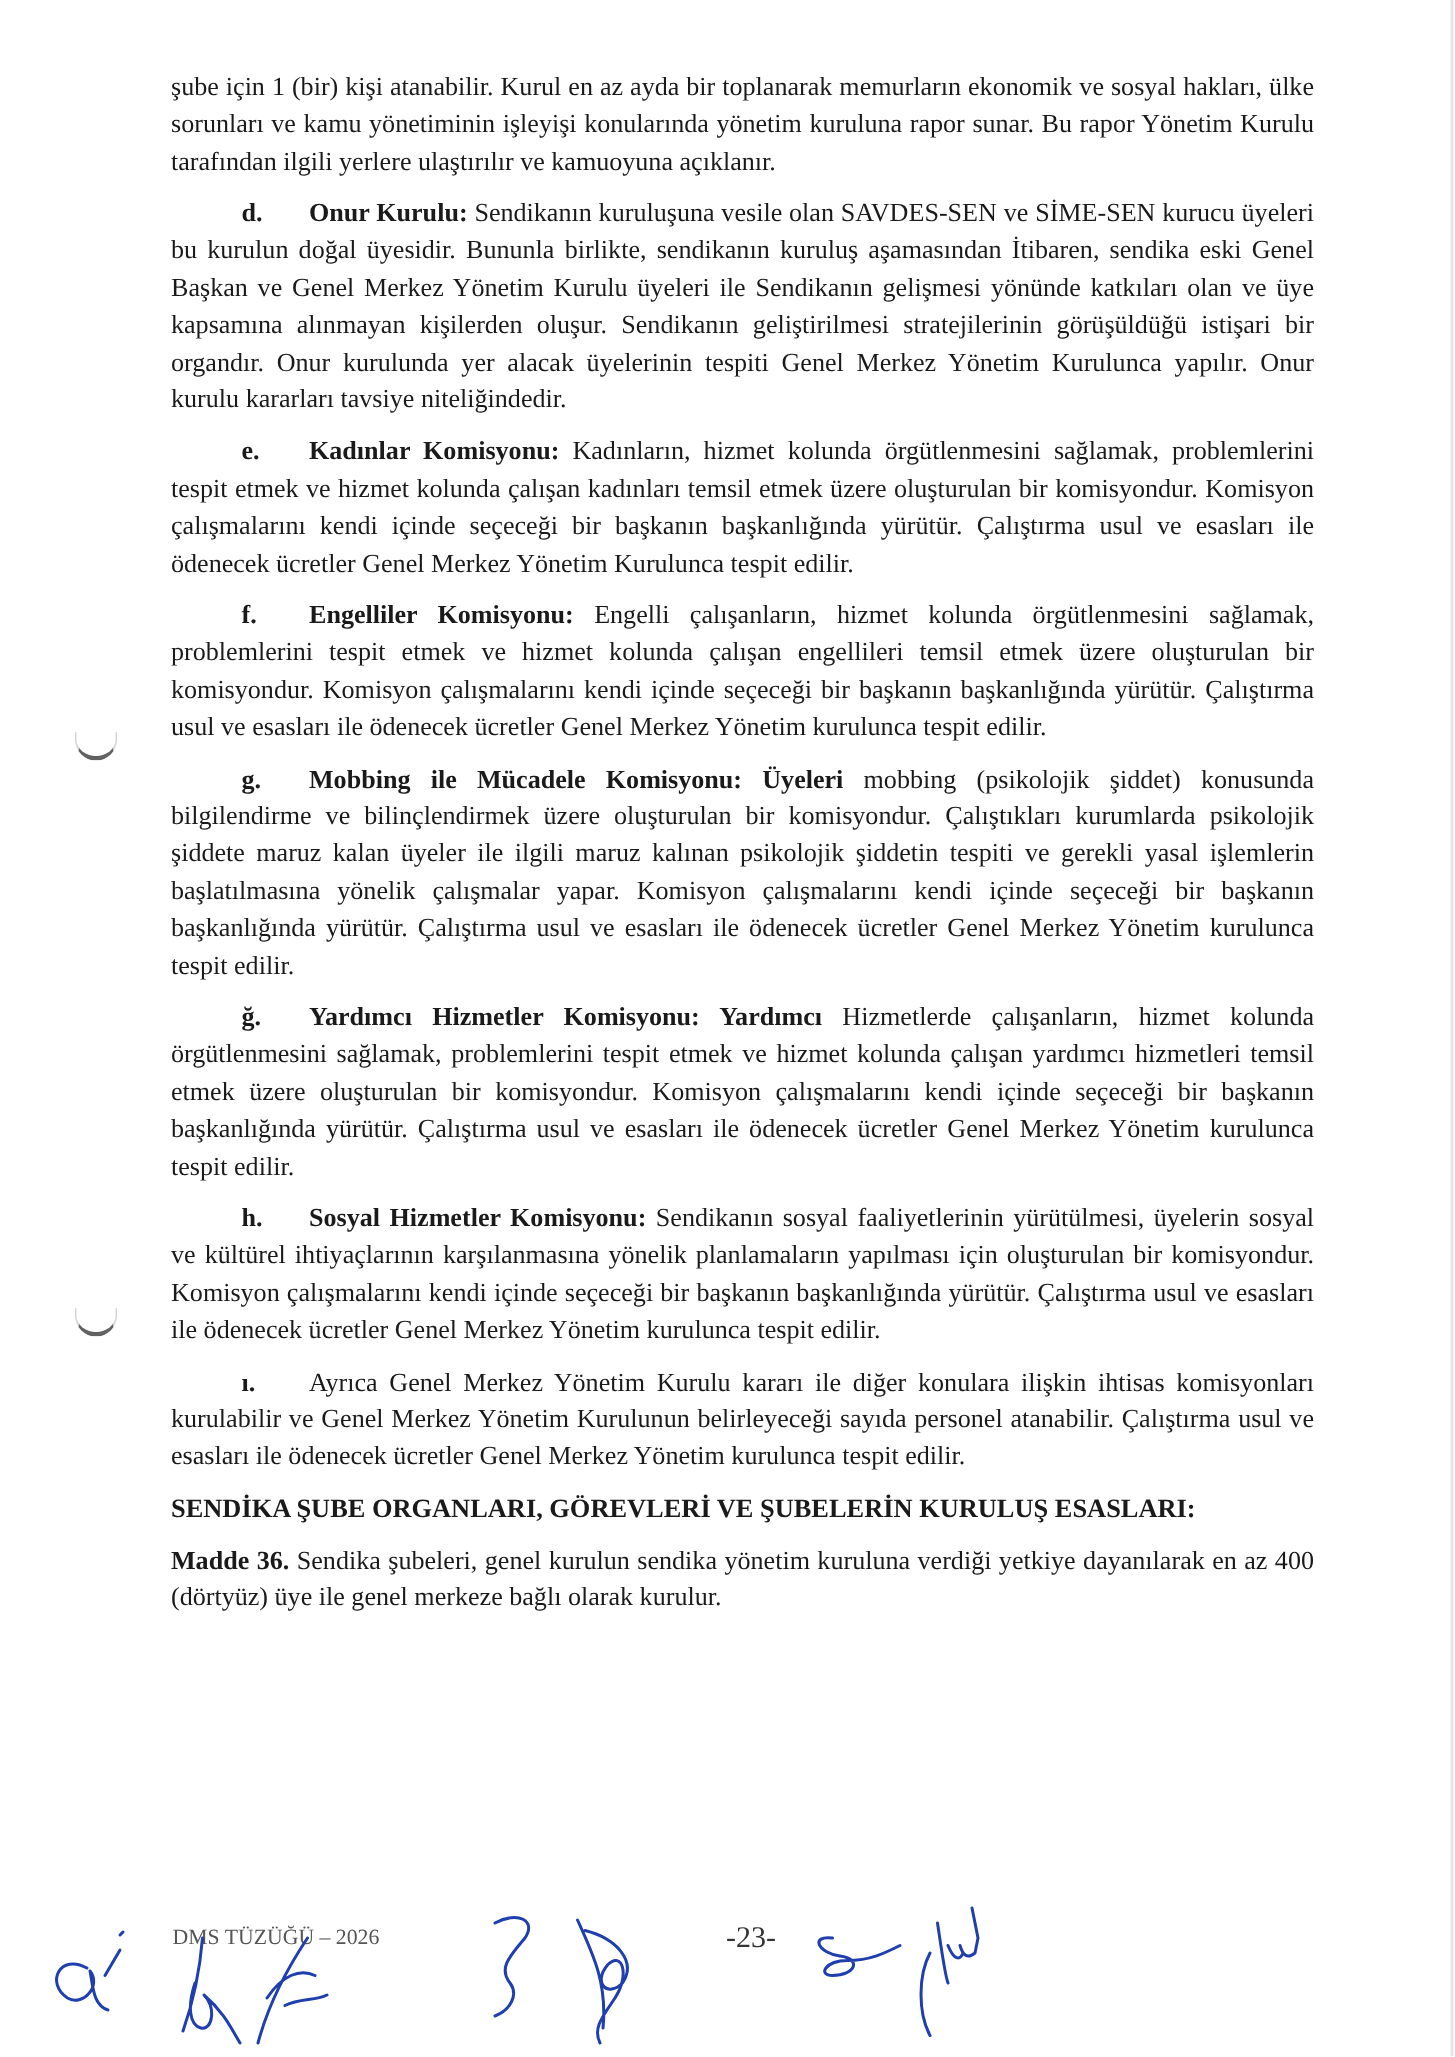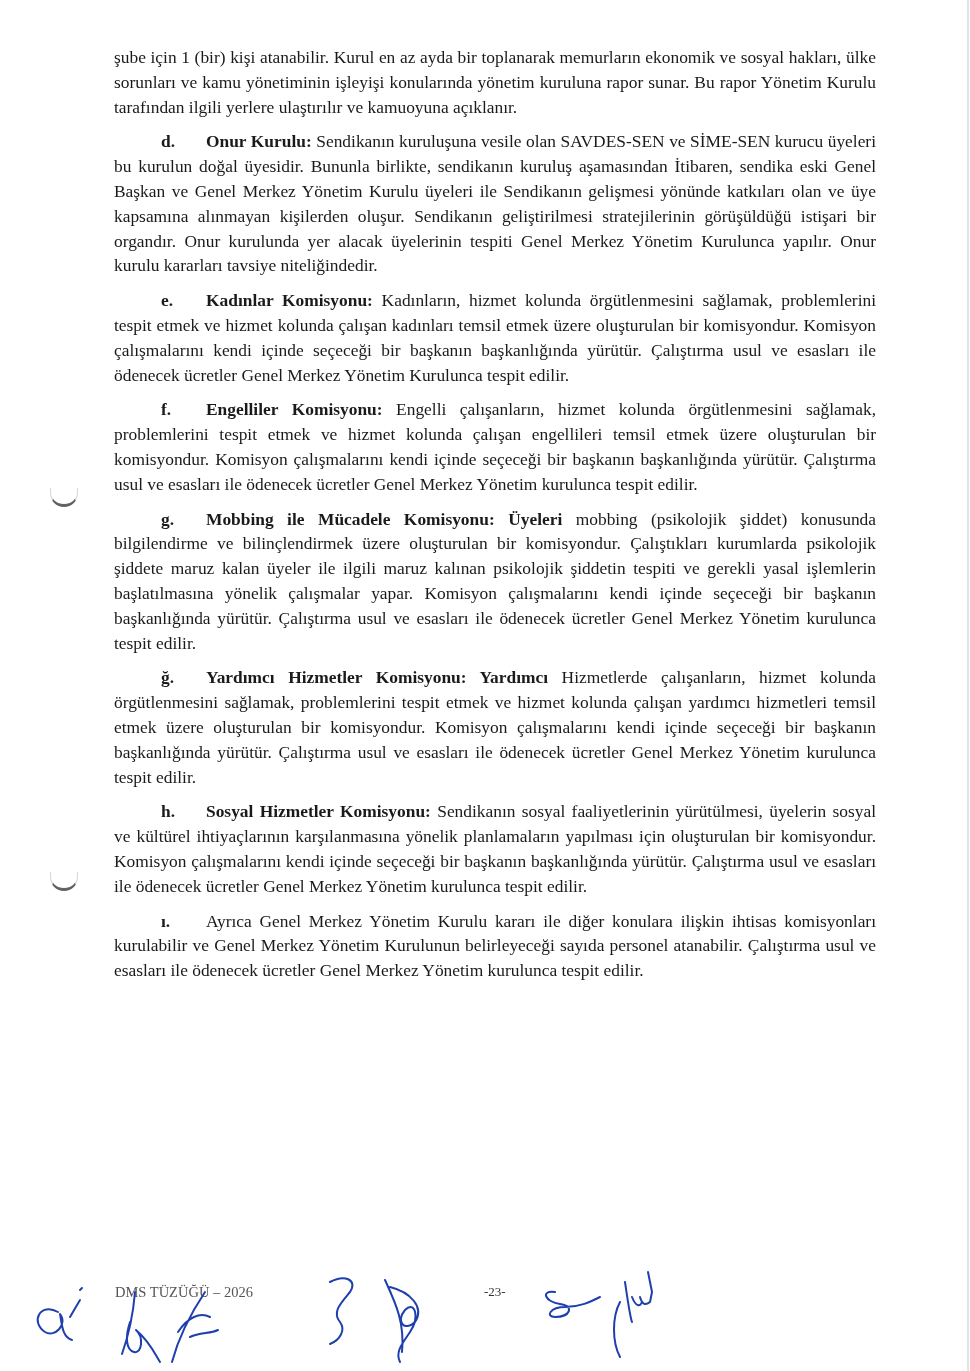--- a/index.html
+++ b/index.html
@@ -31,21 +31,21 @@
     .para { margin-bottom: 10px; }
     .item { text-indent: 47px; }
     .marker { font-weight: bold; display: inline-block; width: 45px; text-indent: 0; }
     .bold { font-weight: bold; font-family: Liberation Serif, serif; }
     .section-title { font-weight: bold; font-size: 17.6px; margin-top: 0px; margin-bottom: 10px; white-space: nowrap; }
     .footer {
       position: absolute; top: 1280px; left: 115px; font-size: 14.5px; color: #555;
       font-family: "Liberation Serif", serif;
     }
     .page-no {
-      position: absolute; top: 1280px; left: 484px; font-size: 13px; color: #333;
+      position: absolute; top: 1280px; left: 484px; font-size: 20px; color: #333;
       font-family: "Liberation Serif", serif;
     }
     .signatures { position: absolute; left: 0; top: 1262px; width: 970px; height: 109px; }
   </style>
 </head>
 <body>
 
 <div class="page">
   <div class="edge-line"></div>
   <div class="punch" style="top:488px;"></div>
@@ -61,21 +61,23 @@
     <p class="para item"><span class="marker">f.</span><span class="bold">Engelliler Komisyonu:</span><span> Engelli çalışanların, hizmet kolunda örgütlenmesini sağlamak, problemlerini tespit etmek ve hizmet kolunda çalışan engellileri temsil etmek üzere oluşturulan bir komisyondur. Komisyon çalışmalarını kendi içinde seçeceği bir başkanın başkanlığında yürütür. Çalıştırma usul ve esasları ile ödenecek ücretler Genel Merkez Yönetim kurulunca tespit edilir.</span></p>
 
     <p class="para item"><span class="marker">g.</span><span class="bold">Mobbing ile Mücadele Komisyonu: Üyeleri</span><span> mobbing (psikolojik şiddet) konusunda bilgilendirme ve bilinçlendirmek üzere oluşturulan bir komisyondur. Çalıştıkları kurumlarda psikolojik şiddete maruz kalan üyeler ile ilgili maruz kalınan psikolojik şiddetin tespiti ve gerekli yasal işlemlerin başlatılmasına yönelik çalışmalar yapar. Komisyon çalışmalarını kendi içinde seçeceği bir başkanın başkanlığında yürütür. Çalıştırma usul ve esasları ile ödenecek ücretler Genel Merkez Yönetim kurulunca tespit edilir.</span></p>
 
     <p class="para item"><span class="marker">ğ.</span><span class="bold">Yardımcı Hizmetler Komisyonu: Yardımcı</span><span> Hizmetlerde çalışanların, hizmet kolunda örgütlenmesini sağlamak, problemlerini tespit etmek ve hizmet kolunda çalışan yardımcı hizmetleri temsil etmek üzere oluşturulan bir komisyondur. Komisyon çalışmalarını kendi içinde seçeceği bir başkanın başkanlığında yürütür. Çalıştırma usul ve esasları ile ödenecek ücretler Genel Merkez Yönetim kurulunca tespit edilir.</span></p>
 
     <p class="para item"><span class="marker">h.</span><span class="bold">Sosyal Hizmetler Komisyonu:</span><span> Sendikanın sosyal faaliyetlerinin yürütülmesi, üyelerin sosyal ve kültürel ihtiyaçlarının karşılanmasına yönelik planlamaların yapılması için oluşturulan bir komisyondur. Komisyon çalışmalarını kendi içinde seçeceği bir başkanın başkanlığında yürütür. Çalıştırma usul ve esasları ile ödenecek ücretler Genel Merkez Yönetim kurulunca tespit edilir.</span></p>
 
     <p class="para item"><span class="marker">ı.</span><span class="bold"></span><span>Ayrıca Genel Merkez Yönetim Kurulu kararı ile diğer konulara ilişkin ihtisas komisyonları kurulabilir ve Genel Merkez Yönetim Kurulunun belirleyeceği sayıda personel atanabilir. Çalıştırma usul ve esasları ile ödenecek ücretler Genel Merkez Yönetim kurulunca tespit edilir.</span></p>
 
+    <p class="section-title">SENDİKA ŞUBE ORGANLARI, GÖREVLERİ VE ŞUBELERİN KURULUŞ ESASLARI:</p>
 
+    <p class="para"><span class="bold">Madde 36.</span><span> Sendika şubeleri, genel kurulun sendika yönetim kuruluna verdiği yetkiye dayanılarak en az 400 (dörtyüz) üye ile genel merkeze bağlı olarak kurulur.</span></p>
 
   </div>
 
   <div class="footer">DMS TÜZÜĞÜ – 2026</div>
   <div class="page-no">-23-</div>
 
   <svg class="signatures" viewBox="0 0 970 109" fill="none" stroke="#1f3fae" stroke-width="2" stroke-linecap="round" stroke-linejoin="round">
     <path d="M58 50 C40 40, 30 60, 45 70 C55 76, 68 62, 60 52 M60 52 C62 62, 62 75, 72 78 M70 55 L80 38 M80 28 L82 26"></path>
     <path d="M135 30 C133 55, 128 75, 122 92 M130 60 C125 75, 126 88, 134 90 C142 92, 144 75, 136 68 C150 80, 155 92, 160 100"></path>
     <path d="M205 30 C195 45, 180 70, 172 100 M178 70 C188 55, 200 50, 210 55 M190 75 C200 70, 210 72, 218 68"></path>

